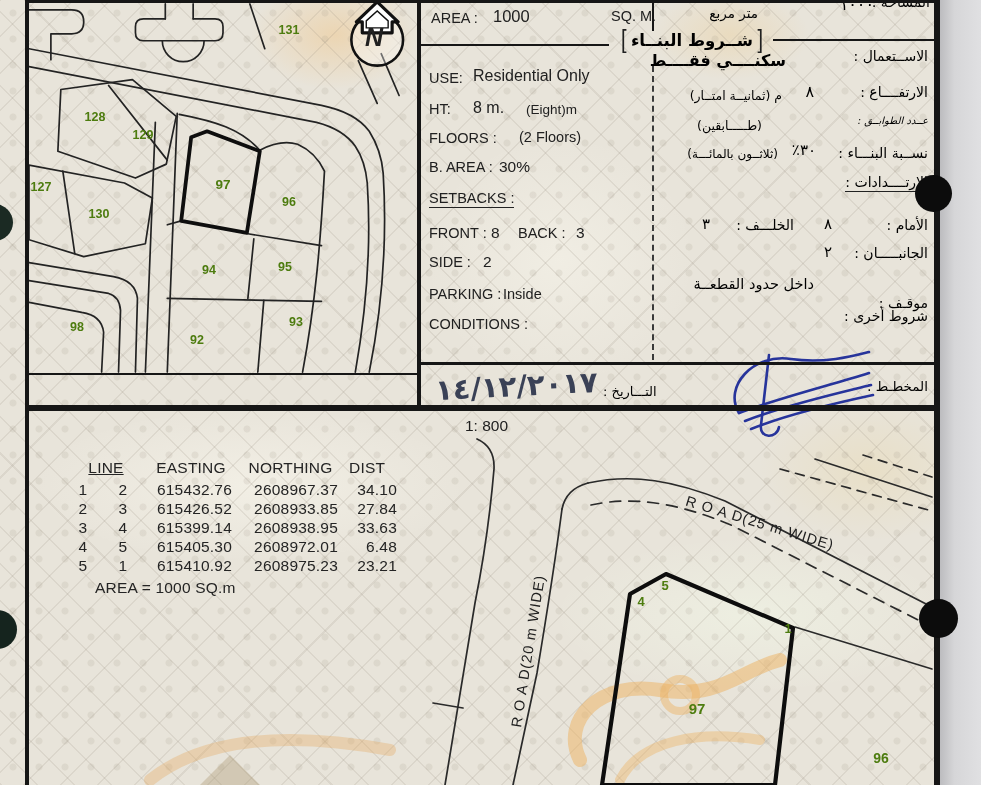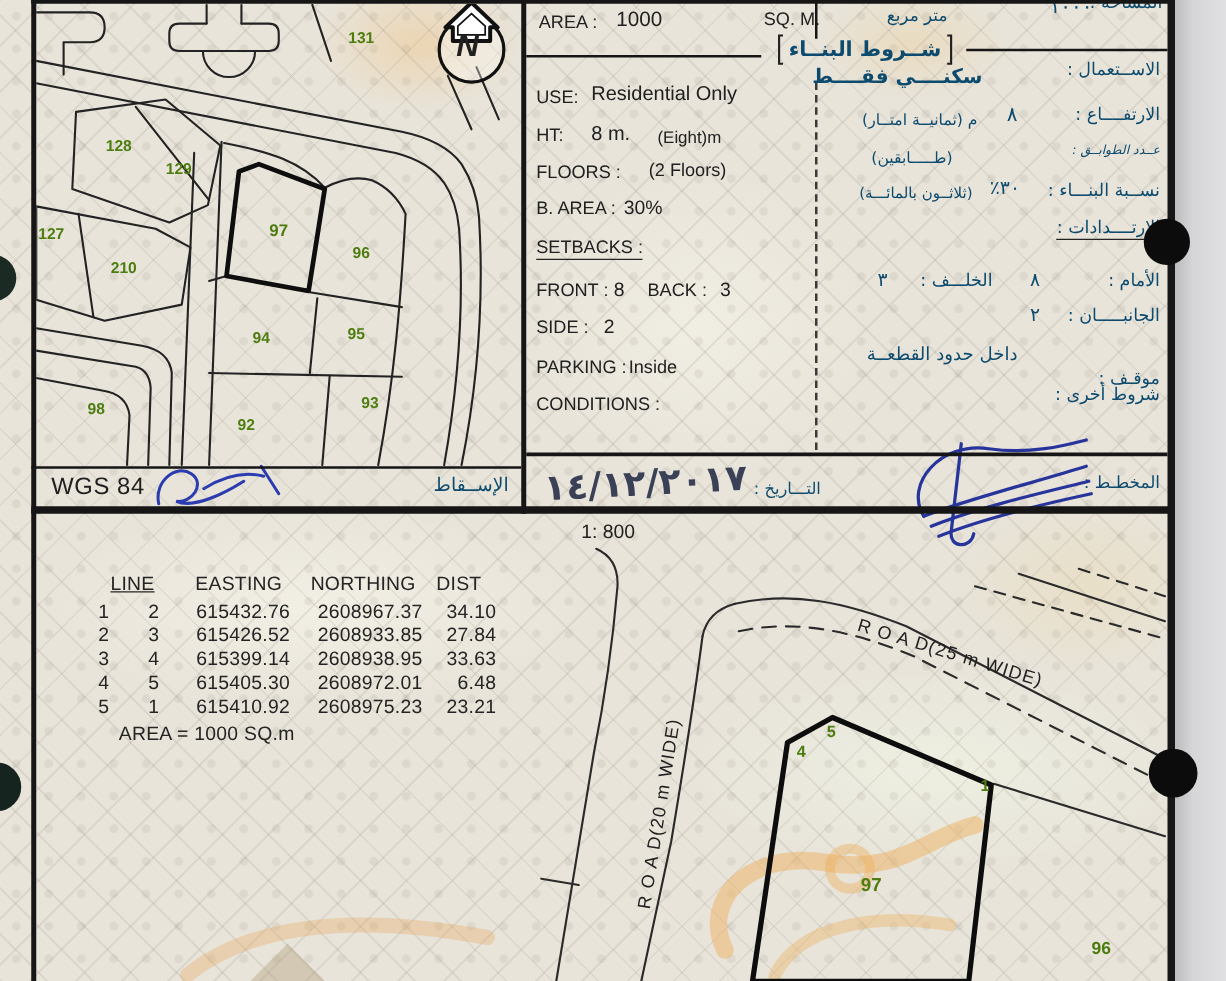--- a/index.html
+++ b/index.html
@@ -10,21 +10,21 @@
   .abs { position:absolute; }
   
   .pattern { position:absolute; inset:0; pointer-events:none;
     background-image:
       repeating-linear-gradient(45deg,  rgba(146,136,122,0.15) 0 1.5px, rgba(0,0,0,0) 1.5px 26px),
       repeating-linear-gradient(-45deg, rgba(146,136,122,0.15) 0 1.5px, rgba(0,0,0,0) 1.5px 26px),
       radial-gradient(circle, rgba(150,140,124,0.14) 3px, rgba(0,0,0,0) 4px);
     background-size:auto,auto,26px 26px; }
   .blob { position:absolute; pointer-events:none; border-radius:50%; }
   .en { font-family:"Liberation Sans", sans-serif; color:#202020; white-space:nowrap; }
-  .ar { font-family:"DejaVu Sans", sans-serif; direction:rtl; color:#0c4a6e; white-space:nowrap; }
+  .ar { font-family:"DejaVu Sans", sans-serif; direction:rtl; color:#000000; white-space:nowrap; }
   .hand { font-family:"DejaVu Sans", sans-serif; color:#3a4156; }
   .bar { background:#161616; position:absolute; }
   .dashv { position:absolute; border-left:2px dashed #3a3a3a; }
   .lbl { position:absolute; transform:translate(-50%,-50%); font-size:12.5px; color:#4d7c0f;
          font-family:"Liberation Sans", sans-serif; white-space:nowrap;font-weight:bold; }
   .u { border-bottom:1.6px solid #222; padding-bottom:1px; }
   svg { position:absolute; overflow:visible; }
   .rowline { position:absolute; height:19px; width:360px; }
   .c0,.c1 { position:absolute; width:20px; text-align:center; }
   .c2 { position:absolute; left:95px;  width:82px; text-align:right; }
@@ -100,38 +100,31 @@
       <g>
         <circle cx="352" cy="36" r="26" fill="rgba(255,255,255,0.35)" stroke="#111" stroke-width="2.6"></circle>
         <path d="M331,18 L352,-2 L373,18 L367,18 L367,29 L337,29 L337,18 Z" fill="#fff" stroke="#111" stroke-width="3.2" stroke-linejoin="round"></path>
         <path d="M341,17 L352,7 L363,17 L363,24 L341,24 Z" fill="none" stroke="#111" stroke-width="1.4"></path>
       </g>
     </svg>
     <span class="lbl" style="left:260px;top:27px;">131</span>
     <span class="lbl" style="left:66px;top:114px;">128</span>
     <span class="lbl" style="left:114px;top:132px;">129</span>
     <span class="lbl" style="left:12px;top:184px;">127</span>
-    <span class="lbl" style="left:70px;top:211px;">210</span>
+    <span class="lbl" style="left:70px;top:211px;">130</span>
     <span class="lbl" style="left:194px;top:181px;font-size:13.5px;">97</span>
     <span class="lbl" style="left:260px;top:199px;">96</span>
     <span class="lbl" style="left:180px;top:267px;">94</span>
     <span class="lbl" style="left:256px;top:264px;">95</span>
     <span class="lbl" style="left:48px;top:324px;">98</span>
     <span class="lbl" style="left:168px;top:337px;">92</span>
     <span class="lbl" style="left:267px;top:319px;">93</span>
     <span class="abs en" style="left:336px;top:20px;font-size:25px;font-weight:bold;font-style:italic;">N</span>
   </div>
 
-  <div class="abs" style="left:29px;top:375px;width:388px;height:30px;">
-    <span class="abs en" style="left:12px;top:4px;font-size:19px;letter-spacing:0.5px;">WGS 84</span>
-    <span class="abs ar" style="right:10px;top:4px;font-size:15px;">الإســقاط</span>
-    <svg style="left:90px;top:-14px;width:120px;height:52px;" viewBox="0 0 120 52">
-      <path d="M8,42 C4,24 22,10 34,18 C46,26 34,42 22,40 C36,46 60,34 76,24 M44,30 C60,20 76,16 92,20 M90,12 L104,34" stroke="#2b3bb0" stroke-width="2.4" fill="none" stroke-linecap="round"></path>
-    </svg>
-  </div>
 
   <div class="abs" style="left:421px;top:0;width:513px;height:362px;">
 
     <span class="abs en" style="left:10px;top:10px;font-size:14.5px;">AREA :</span>
     <span class="abs en" style="left:72px;top:7px;font-size:16.5px;">1000</span>
     <span class="abs en" style="left:190px;top:8px;font-size:14.5px;">SQ. M.</span>
     <span class="abs ar" style="right:176px;top:5px;font-size:13.5px;">متر مربع</span>
     <span class="abs ar" style="right:60px;top:-5px;font-size:16px;">١٠٠٠</span>
     <span class="abs ar" style="right:4px;top:-6px;font-size:14px;">المساحة :</span>
     <div class="bar" style="left:231px;top:0;width:2px;height:31px;"></div>

